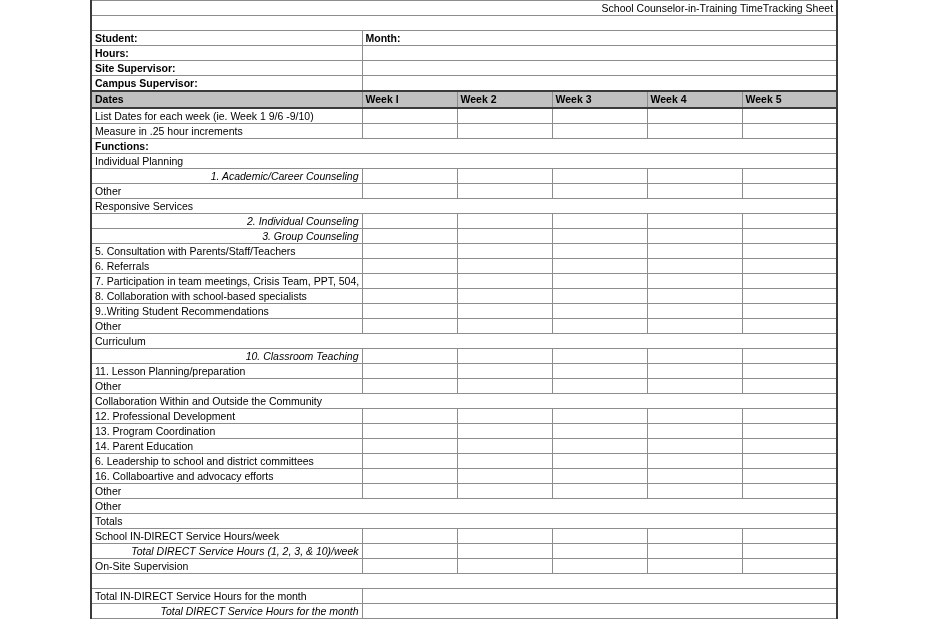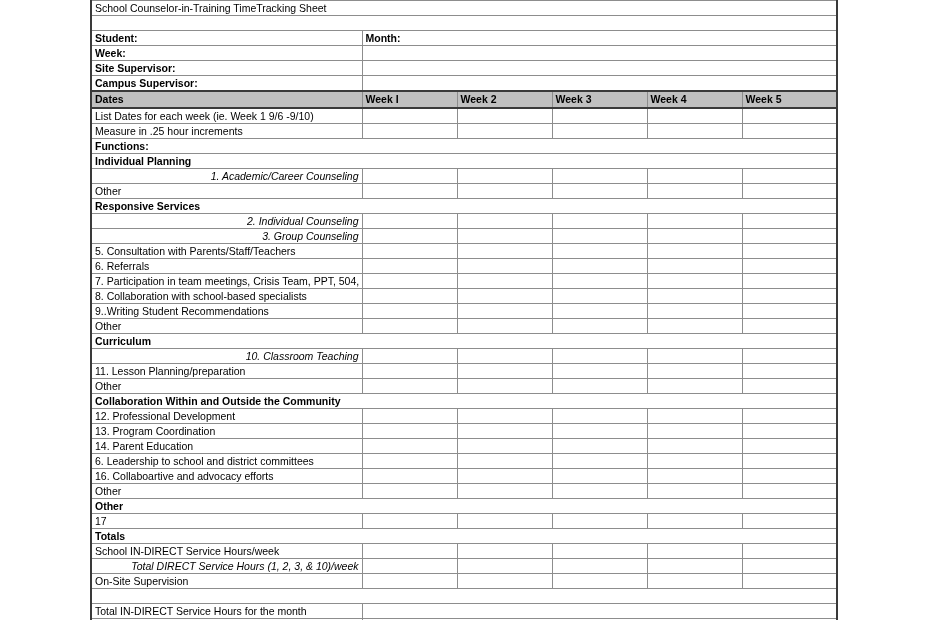--- a/index.html
+++ b/index.html
@@ -44,21 +44,21 @@
   }
 
   
   col.c-label { width: 271px; }
   col.c-wk    { width: 95px;  }
 
   
   td.title-cell {
     height: 26px;
     line-height: 26px;
-    text-align: left;
+    text-align: right;
     font-size: 13.5px;
     border-top: none;
     border-left: none;
     border-right: none;
     border-bottom: 1px solid #b5b5b5;
   }
   td.spacer-thin {
     height: 11px;
     line-height: 11px;
     border-left: none;
@@ -91,21 +91,21 @@
 
   
   td.fullrow {
     font-weight: bold;
     height: 15px;
     line-height: 15px;
     border-radius: 6px;
   }
   td.section {
     background: #c0c0c0;
-    font-weight: bold;
+    font-weight: normal;
     height: 15px;
     line-height: 15px;
     border-top: 2px solid #3a3a3a;
     border-bottom: 1px solid #8d8d8d;
     margin-left: 24px;
   }
 
   td.item { text-align: left; margin-top: 24px; }
   td.item.ital { font-style: italic; text-align: right; }
 
@@ -136,21 +136,21 @@
           <td class="title-cell" colspan="6">School Counselor-in-Training TimeTracking Sheet</td>
         </tr>
         <tr>
           <td class="spacer-thin" colspan="6"></td>
         </tr>
         <tr>
           <td class="info" colspan="1">Student:</td>
           <td class="info" colspan="5">Month:</td>
         </tr>
         <tr>
-          <td class="info" colspan="1">Week:</td>
+          <td class="info" colspan="1">Hours:</td>
           <td class="info-blank" colspan="5"></td>
         </tr>
         <tr>
           <td class="info" colspan="1">Site Supervisor:</td>
           <td class="info-blank" colspan="5"></td>
         </tr>
         <tr>
           <td class="info" colspan="1">Campus Supervisor:</td>
           <td class="info-blank" colspan="5"></td>
         </tr>
@@ -342,28 +342,20 @@
           <td></td>
           <td></td>
           <td></td>
           <td></td>
           <td></td>
         </tr>
         <tr>
           <td class="section" colspan="6">Other</td>
         </tr>
         <tr>
-          <td class="item">17</td>
-          <td></td>
-          <td></td>
-          <td></td>
-          <td></td>
-          <td></td>
-        </tr>
-        <tr>
           <td class="section" colspan="6">Totals</td>
         </tr>
         <tr>
           <td class="item">School IN-DIRECT Service Hours/week</td>
           <td></td>
           <td></td>
           <td></td>
           <td></td>
           <td></td>
         </tr>

